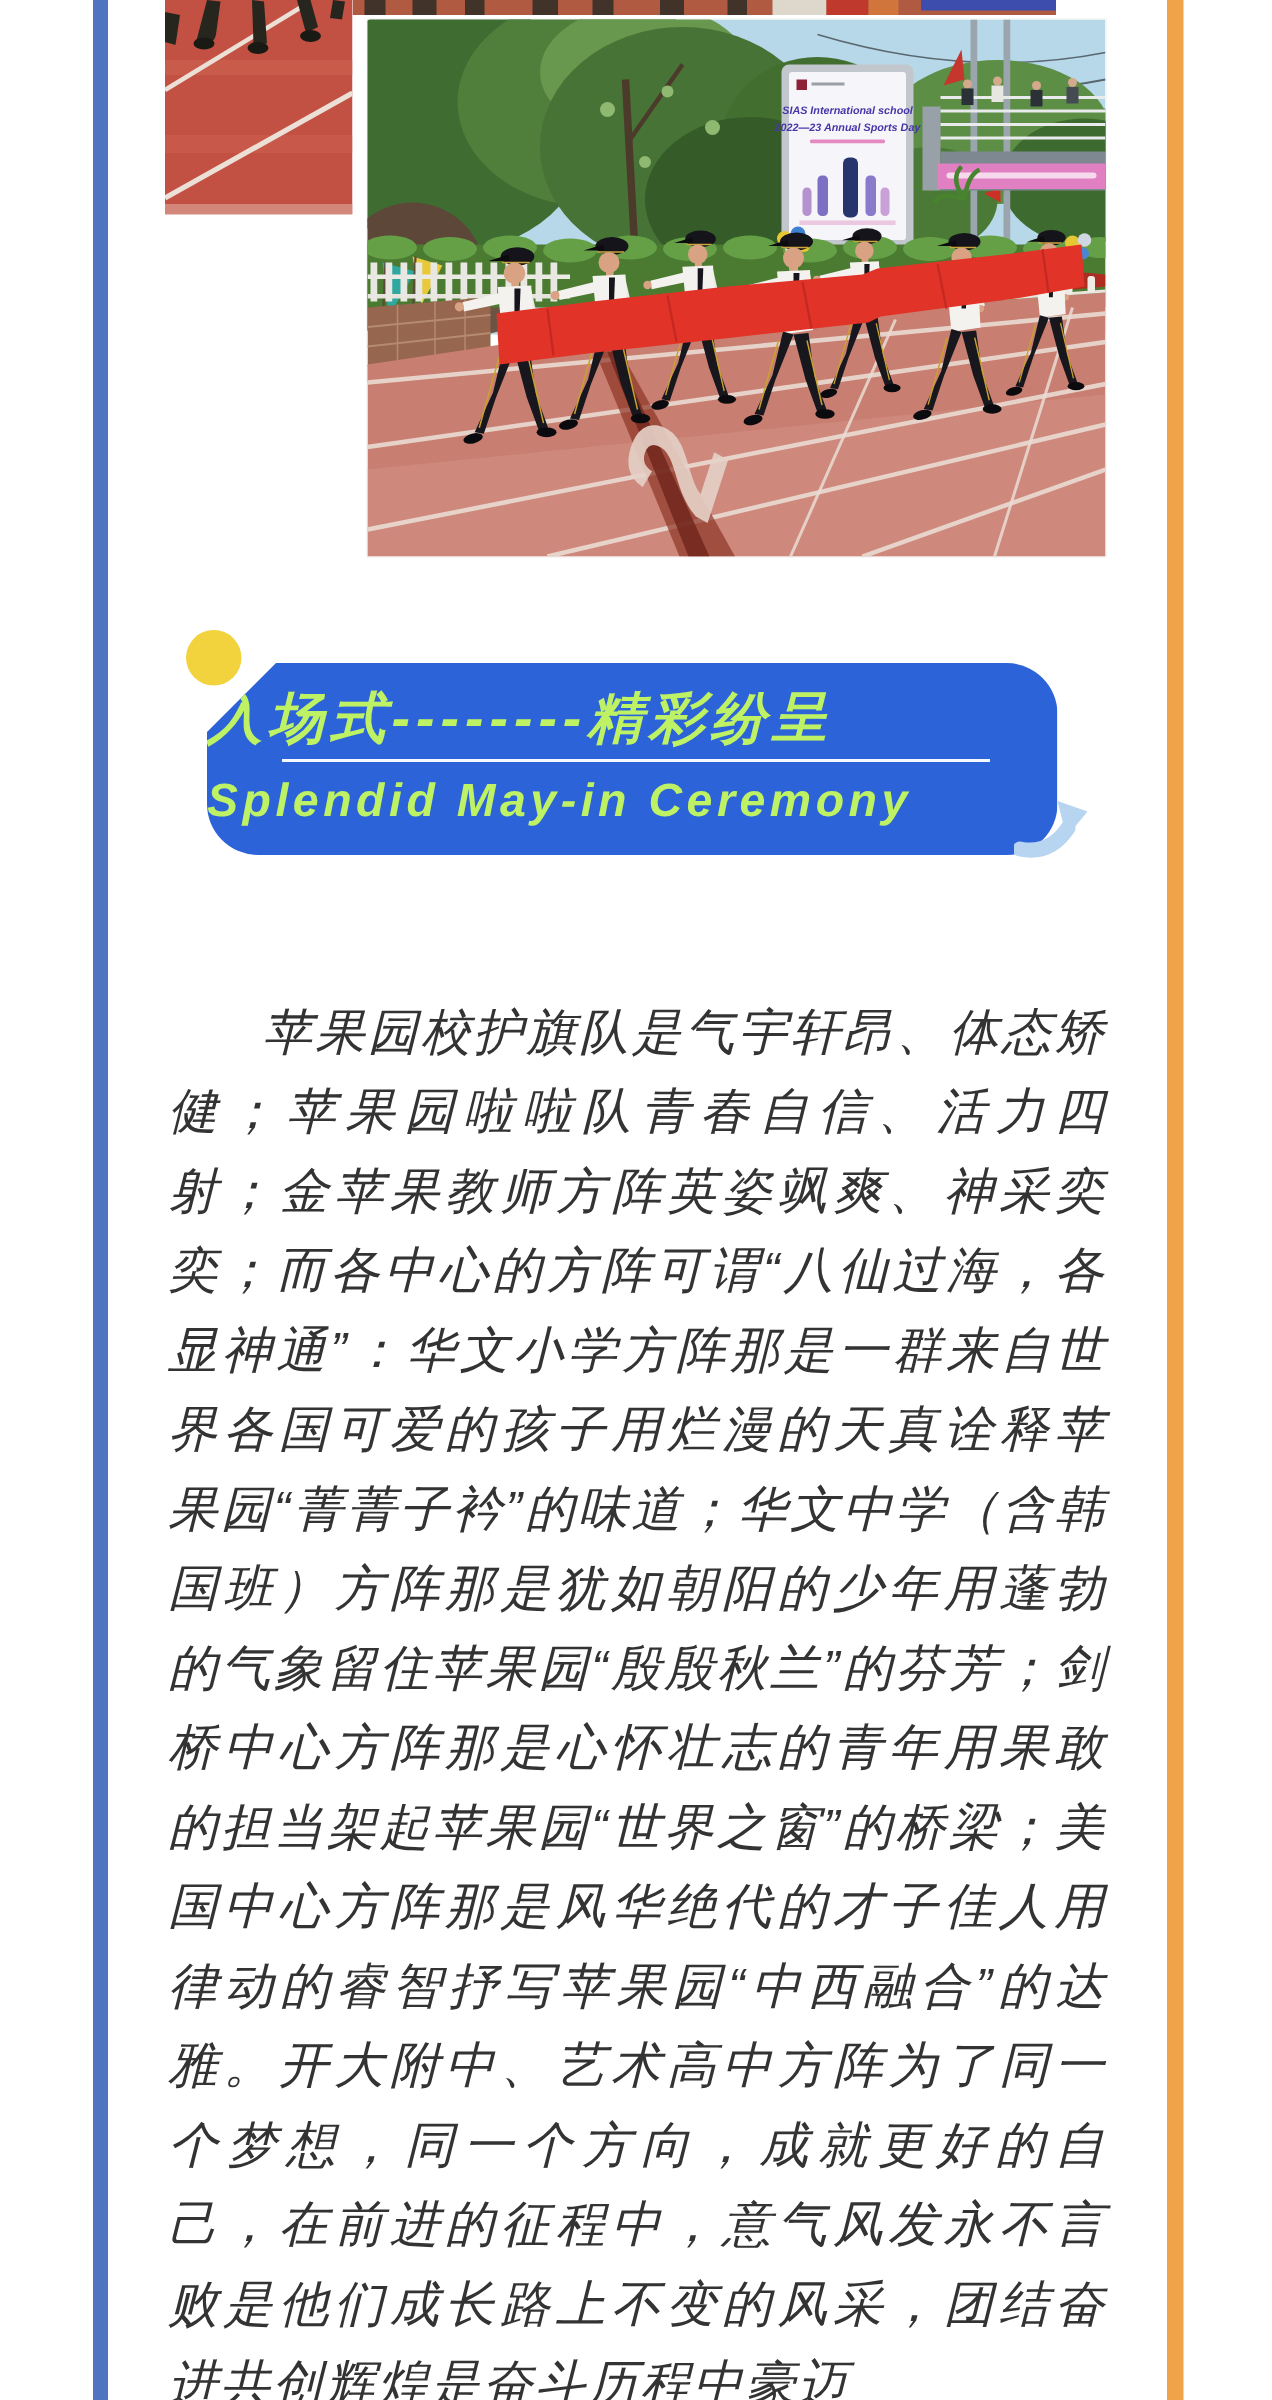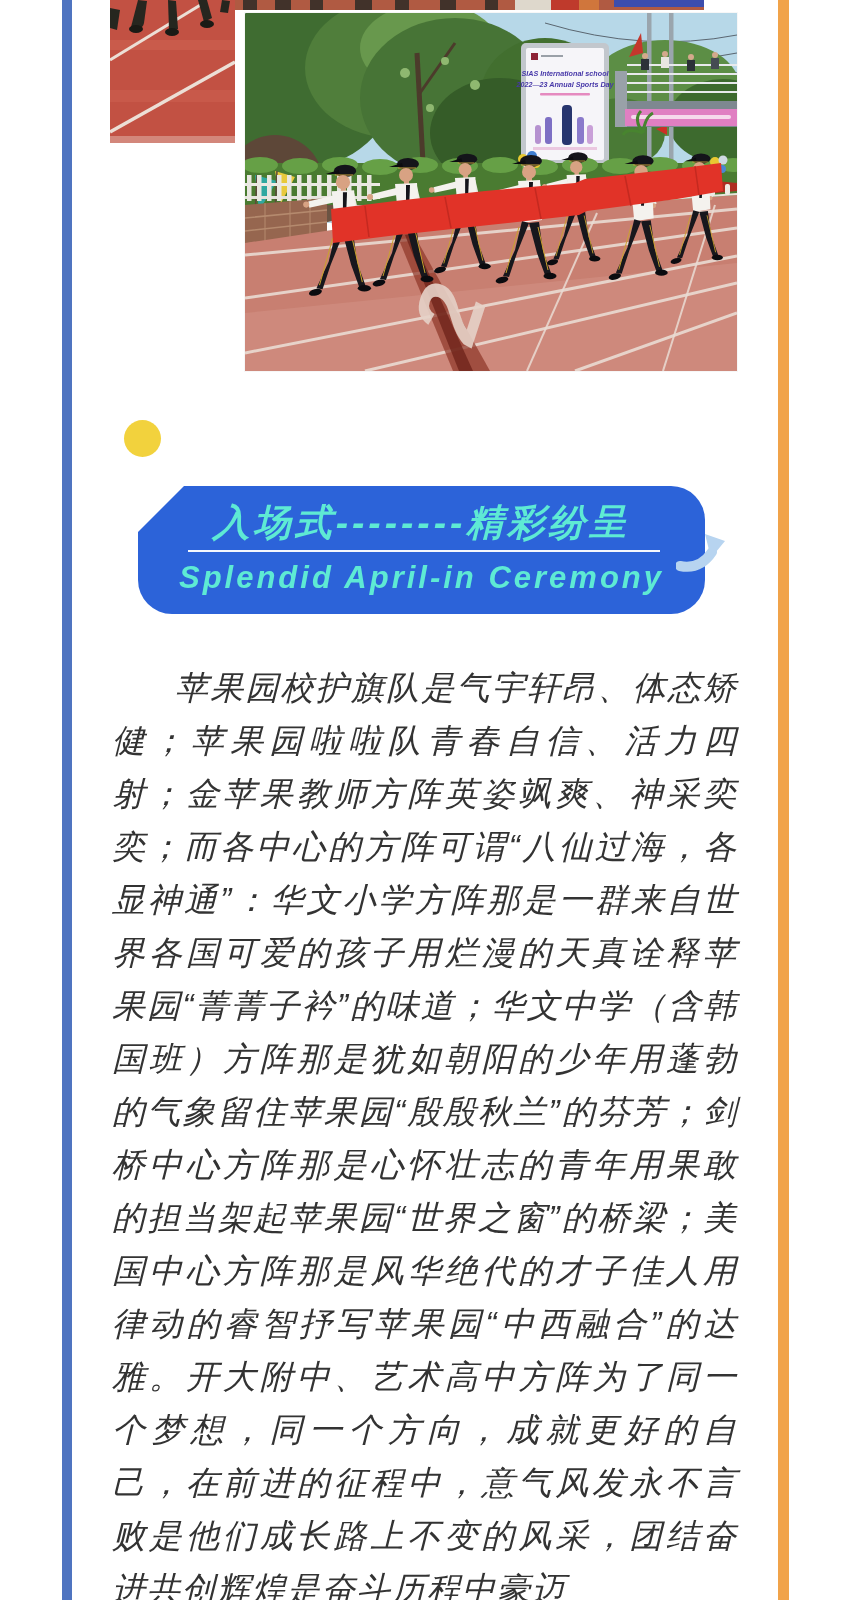--- a/index.html
+++ b/index.html
@@ -19,21 +19,21 @@
   .photo-frag{left:110px;top:0;width:125px;height:143px;}
   .photo-strip{left:235px;top:0;width:469px;height:10px;}
   .photo-main{left:245px;top:13px;width:492px;height:358px;box-shadow:0 0 0 1px rgba(0,0,0,0.03);}
 
   
   .banner-dot{position:absolute;left:124px;top:420px;width:37px;height:37px;border-radius:50%;background:#f2d23d;}
   .banner{
     position:absolute;left:138px;top:442px;width:567px;height:128px;
     background:#2c63d9;border-radius:10px 34px 34px 34px;
     clip-path:polygon(0 46px,46px 0,100% 0,100% 100%,0 100%);
-    color:#5eead4;text-align:center;margin-top:44px;
+    color:#bef264;
   }
   .banner-cn{
     position:absolute;left:0;right:0;top:12px;
     font-size:37px;font-weight:bold;letter-spacing:4px;white-space:nowrap;
   }
   .banner-line{position:absolute;left:50px;top:64px;width:472px;height:2px;background:#ffffff;opacity:.95;}
   .banner-en{
     position:absolute;left:0;right:0;top:74px;
     font-size:31px;font-weight:bold;letter-spacing:3px;white-space:nowrap;
   }
@@ -297,21 +297,21 @@
         <polygon points="86,196 150,188 240,178 330,170 340,166 430,156 476,150 478,178 432,186 342,198 334,202 244,212 152,222 88,230" fill="#e13328"></polygon>
         <path d="M120,193 L124,224 M200,184 L206,215 M290,175 L296,206 M380,163 L386,193 M450,153 L454,182" stroke="#b8251c" stroke-width="1.5" fill="none" opacity="0.7"></path>
       </g>
     </svg>
   </div>
 
   <div class="banner-dot"></div>
   <div class="banner">
     <div class="banner-cn">入场式--------精彩纷呈</div>
     <div class="banner-line"></div>
-    <div class="banner-en">Splendid April-in Ceremony</div>
+    <div class="banner-en">Splendid May-in Ceremony</div>
   </div>
   <svg class="banner-arrow" viewBox="0 0 50 46">
     <path d="M4,36 Q24,40 36,22" stroke="#b7d4f0" stroke-width="10" fill="none" stroke-linecap="round"></path>
     <polygon points="29,4 49,11 35,28" fill="#b7d4f0"></polygon>
   </svg>
 
   <p class="article">苹果园校护旗队是气宇轩昂、体态矫健；苹果园啦啦队青春自信、活力四射；金苹果教师方阵英姿飒爽、神采奕奕；而各中心的方阵可谓“八仙过海，各显神通”：华文小学方阵那是一群来自世界各国可爱的孩子用烂漫的天真诠释苹果园“菁菁子衿”的味道；华文中学（含韩国班）方阵那是犹如朝阳的少年用蓬勃的气象留住苹果园“殷殷秋兰”的芬芳；剑桥中心方阵那是心怀壮志的青年用果敢的担当架起苹果园“世界之窗”的桥梁；美国中心方阵那是风华绝代的才子佳人用律动的睿智抒写苹果园“中西融合”的达雅。开大附中、艺术高中方阵为了同一个梦想，同一个方向，成就更好的自己，在前进的征程中，意气风发永不言败是他们成长路上不变的风采，团结奋进共创辉煌是奋斗历程中豪迈</p>
 
 </div>
 

